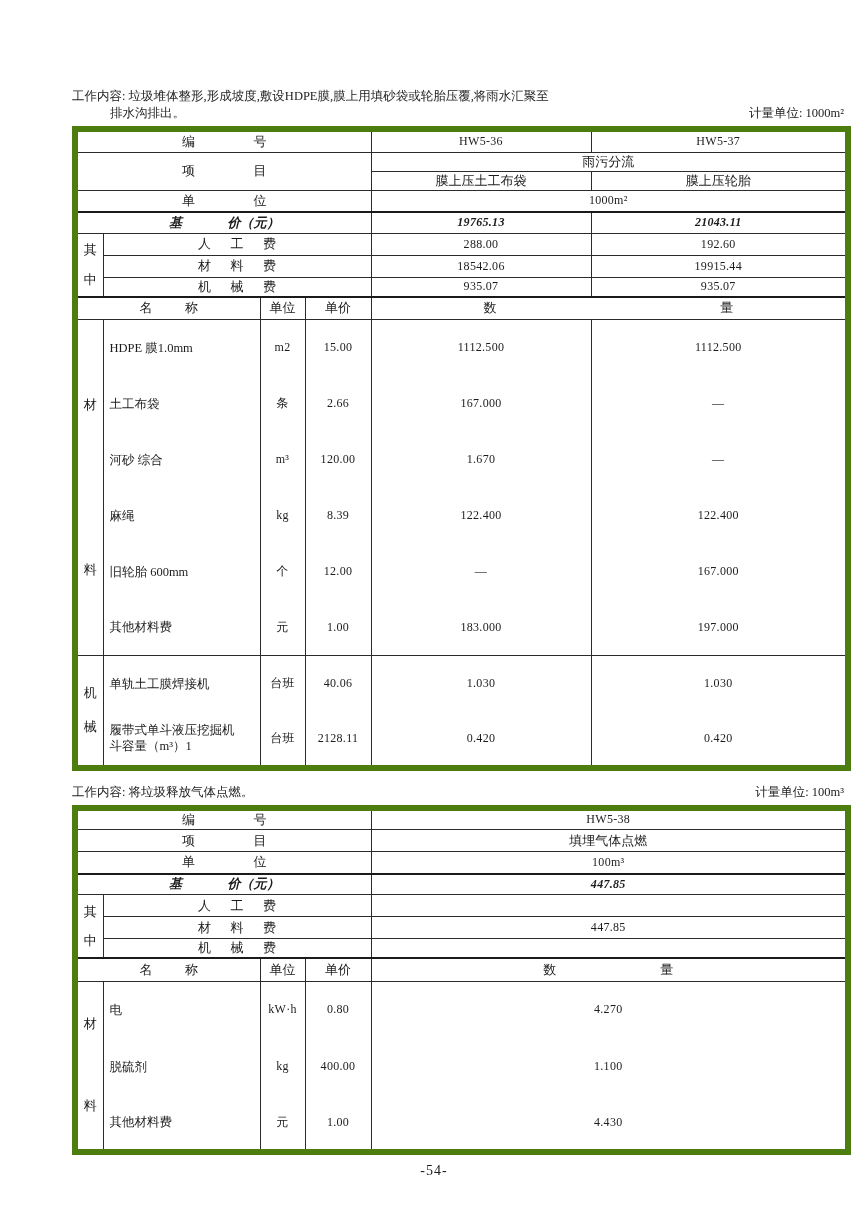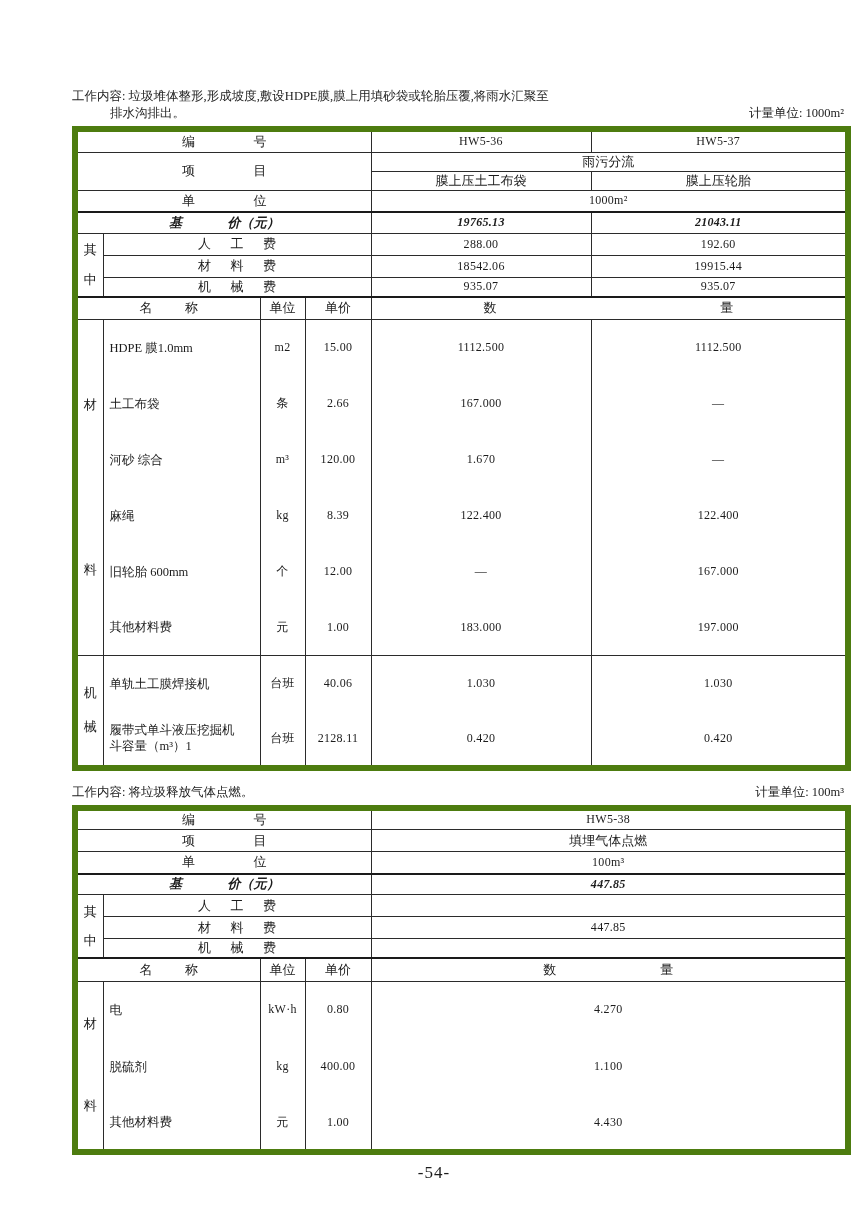--- a/index.html
+++ b/index.html
@@ -44,21 +44,21 @@
   .vspread { display: flex; flex-direction: column; justify-content: space-around; align-items: center; }
   .h-sub3 { height: 60px; }
   .h-mat1 { height: 330px; }
   .h-mach1 { height: 104px; justify-content: center; gap: 16px; }
   .h-sub3b { height: 58px; }
   .h-mat2 { height: 164px; }
 
   .qtyhdr-split { display: flex; justify-content: space-around; align-items: center; }
   .qtyhdr-center { display: flex; justify-content: center; gap: 104px; align-items: center; }
 
-  .footer { position: absolute; left: 0; top: 1163px; width: 100%; text-align: center; font-size: 17px; letter-spacing: 1px; }
+  .footer { position: absolute; left: 0; top: 1163px; width: 100%; text-align: center; font-size: 14px; letter-spacing: 1px; }
 </style>
 </head>
 <body>
 
 <div class="page">
   <div class="content">
 
     <div class="workline"><span>工作内容: </span><span>垃圾堆体整形,形成坡度,敷设HDPE膜,膜上用填砂袋或轮胎压覆,将雨水汇聚至</span></div>
     <div class="workrow2">
       <span class="indent2">排水沟排出。</span>

